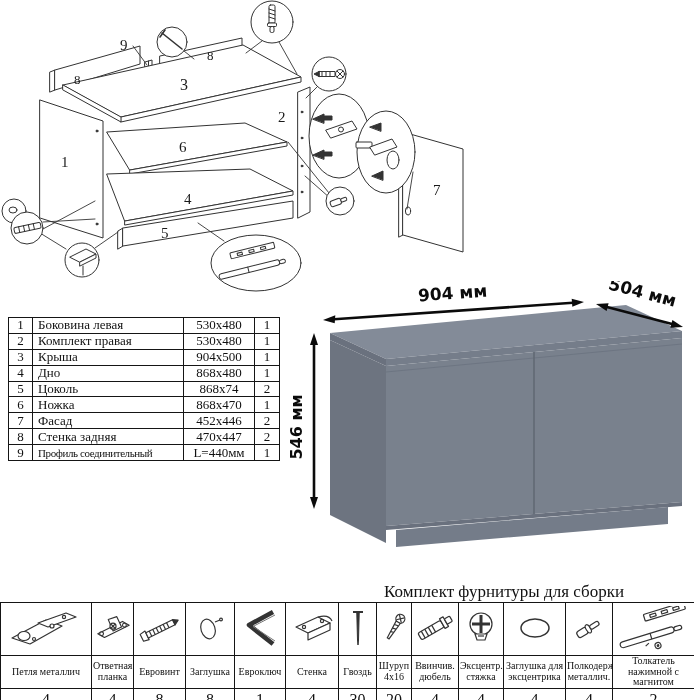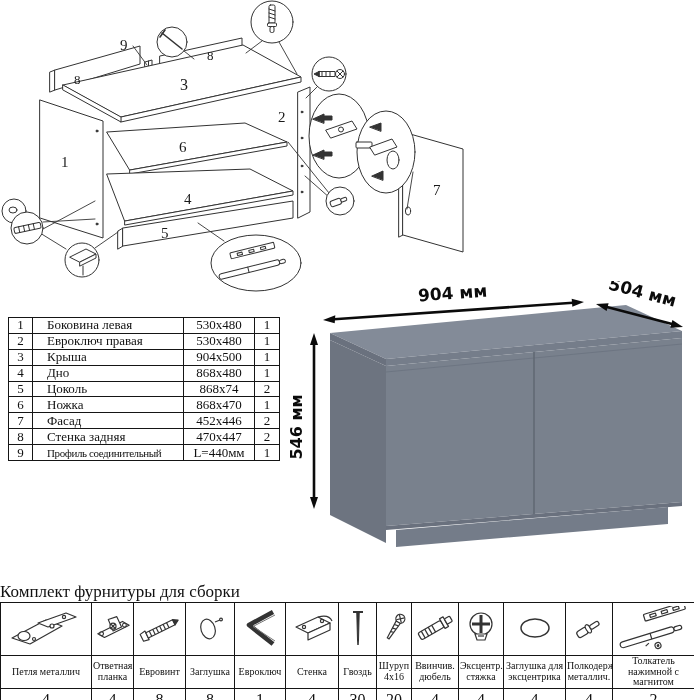--- a/index.html
+++ b/index.html
@@ -8,25 +8,25 @@
   .abs{position:absolute;}
   svg{display:block;}
   svg text{font-family:"Liberation Serif",serif;fill:#1a1a1a;}
   .dimtxt{font-family:"DejaVu Sans",sans-serif;font-weight:bold;fill:#0b0b0b;}
 
   
   #parts-table{left:8px;top:317px;width:271px;border-collapse:collapse;table-layout:fixed;}
   #parts-table td{border:1.6px solid #151515;font-size:13px;line-height:14px;height:14.9px;
                   padding:0 1px;white-space:nowrap;overflow:hidden;}
   #parts-table td.c{text-align:center;}
-  #parts-table td.nm{padding-left:14px;}
+  #parts-table td.nm{padding-left:5px;}
   #parts-table tr.sq td.nm{font-size:11px;letter-spacing:-0.4px;}
 
   
-  #hw-title{left:0;top:582px;width:624px;text-align:left;font-size:17px;}
+  #hw-title{left:0;top:582px;width:624px;text-align:right;font-size:17px;}
   #hw-table{left:0px;top:602px;width:694px;border-collapse:collapse;table-layout:fixed;}
   #hw-table td{border:1.5px solid #151515;text-align:center;vertical-align:middle;overflow:hidden;}
   #hw-table td.ic{height:50px;}
   #hw-table td.lb{height:22px;font-size:10px;line-height:10.6px;padding:0 1px;}
   #hw-table td.qy{height:20px;font-size:16px;}
   .hwicon{margin:0 auto;}
 </style>
 </head>
 <body>
 
@@ -214,21 +214,21 @@
     </colgroup>
   <tbody>
     <tr>
       <td class="c">1</td>
       <td class="nm">Боковина левая</td>
       <td class="c">530x480</td>
       <td class="c">1</td>
     </tr>
     <tr>
       <td class="c">2</td>
-      <td class="nm">Евроключ правая</td>
+      <td class="nm">Комплект правая</td>
       <td class="c">530x480</td>
       <td class="c">1</td>
     </tr>
     <tr>
       <td class="c">3</td>
       <td class="nm">Крыша</td>
       <td class="c">904x500</td>
       <td class="c">1</td>
     </tr>
     <tr>

